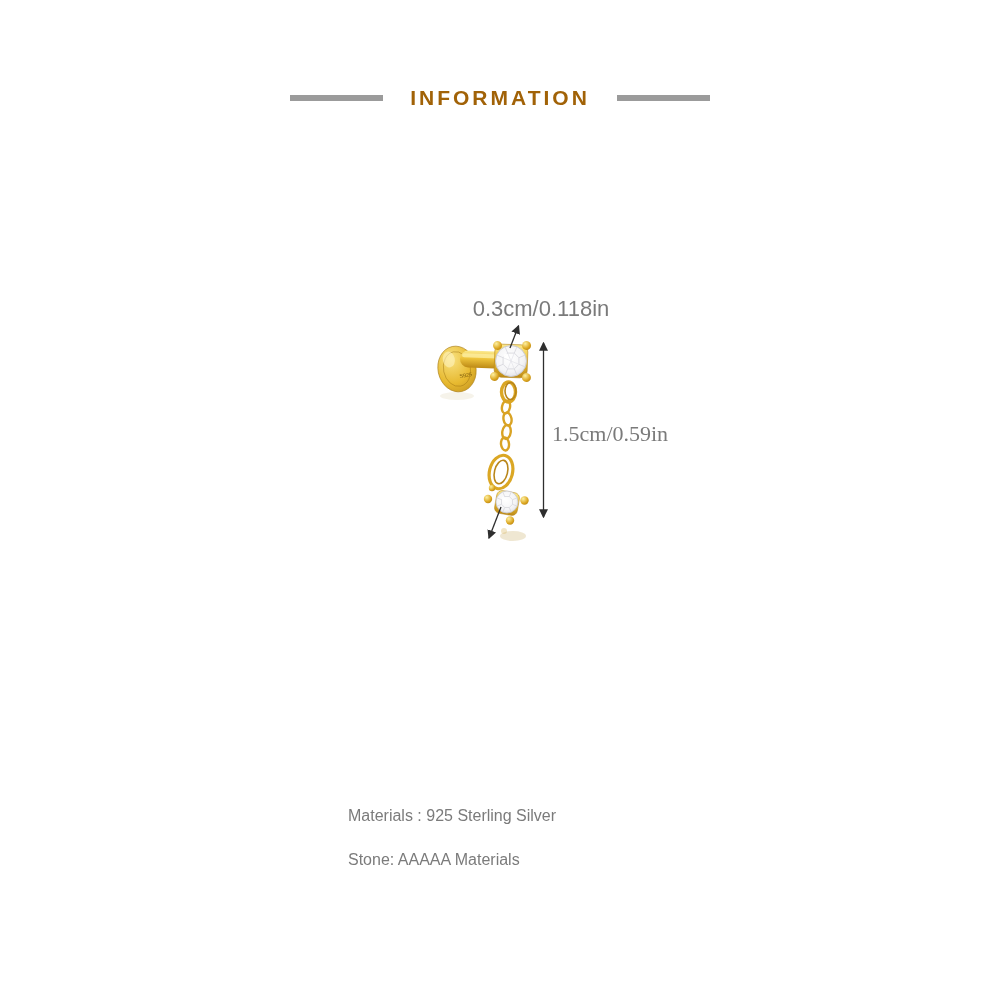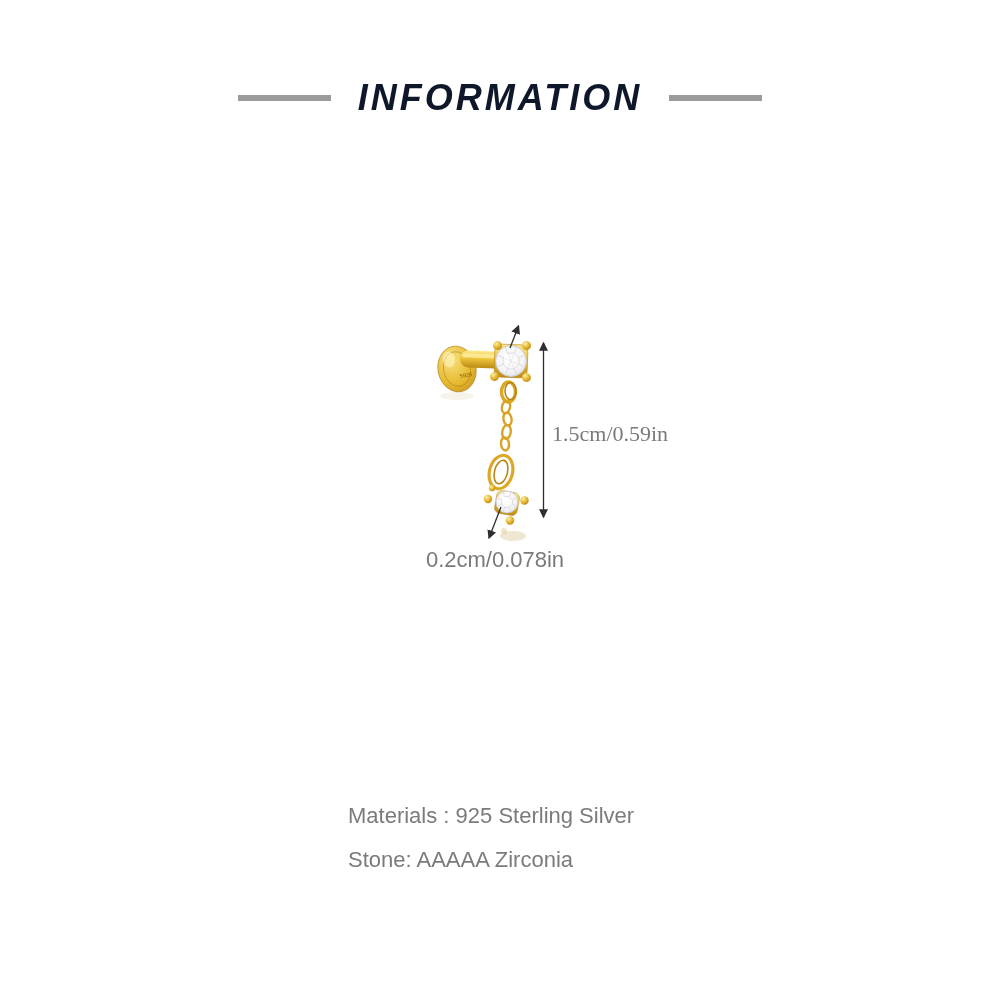--- a/index.html
+++ b/index.html
@@ -4,33 +4,33 @@
 <style>
   * { margin:0; padding:0; box-sizing:border-box; }
   html,body { width:1000px; height:1000px; background:#ffffff; }
   body { font-family:"Liberation Sans", sans-serif; }
   .canvas { position:relative; width:1000px; height:1000px; background:#ffffff; overflow:hidden; }
 
   
   .header { position:absolute; top:80px; left:0; width:1000px; height:36px;
             display:flex; align-items:center; justify-content:center; gap:27px; }
   .header-rule { width:93px; height:6px; background:#9b9b9b; }
-  .header-title { font-size:36px; font-weight:bold; letter-spacing:3px; color:#0f172a; white-space:nowrap;font-style:italic; }
+  .header-title { font-size:21px; font-weight:bold; letter-spacing:3px; color:#a16207; white-space:nowrap; }
 
   
   .figure-svg { position:absolute; left:400px; top:280px; width:300px; height:300px; }
 
   
   .dim-label { position:absolute; font-size:22px; color:#7a7a7a; white-space:nowrap; }
   .dim-top    { left:441px; top:296px; width:200px; text-align:center; }
   .dim-height { left:552px; top:421px;font-family:Liberation Serif, serif; }
   .dim-bottom { left:395px; top:547px; width:200px; text-align:center; }
 
   
-  .specs { position:absolute; left:348px; top:794px; font-size:22px; color:#7b7b7b; line-height:44px; }
+  .specs { position:absolute; left:348px; top:794px; font-size:16px; color:#7b7b7b; line-height:44px; }
   .specs div { white-space:nowrap; }
 </style>
 </head>
 <body>
 
 <div class="canvas">
 
   <div class="header">
     <span class="header-rule"></span>
     <span class="header-title">INFORMATION</span>
@@ -135,21 +135,21 @@
       <circle cx="103.5" cy="218.5" r="1.7" fill="#ffffff" opacity="0.9"></circle>
     </g>
 
     <g stroke="#2e2e2e" stroke-width="1.3" fill="none">
       <path d="M110,68 L118.5,46" marker-end="url(#ah)"></path>
       <path d="M101,227 L89,258" marker-end="url(#ah)"></path>
       <path d="M143.5,63 L143.5,237" marker-start="url(#ah)" marker-end="url(#ah)"></path>
     </g>
   </svg>
 
+  <div class="dim-label dim-top">0.3cm/0.118in</div>
   <div class="dim-label dim-height">1.5cm/0.59in</div>
-  <div class="dim-label dim-bottom">0.2cm/0.078in</div>
 
   <div class="specs">
     <div>Materials : 925 Sterling Silver</div>
-    <div>Stone: AAAAA Zirconia</div>
+    <div>Stone: AAAAA Materials</div>
   </div>
 
 </div>
 
 </body></html>

